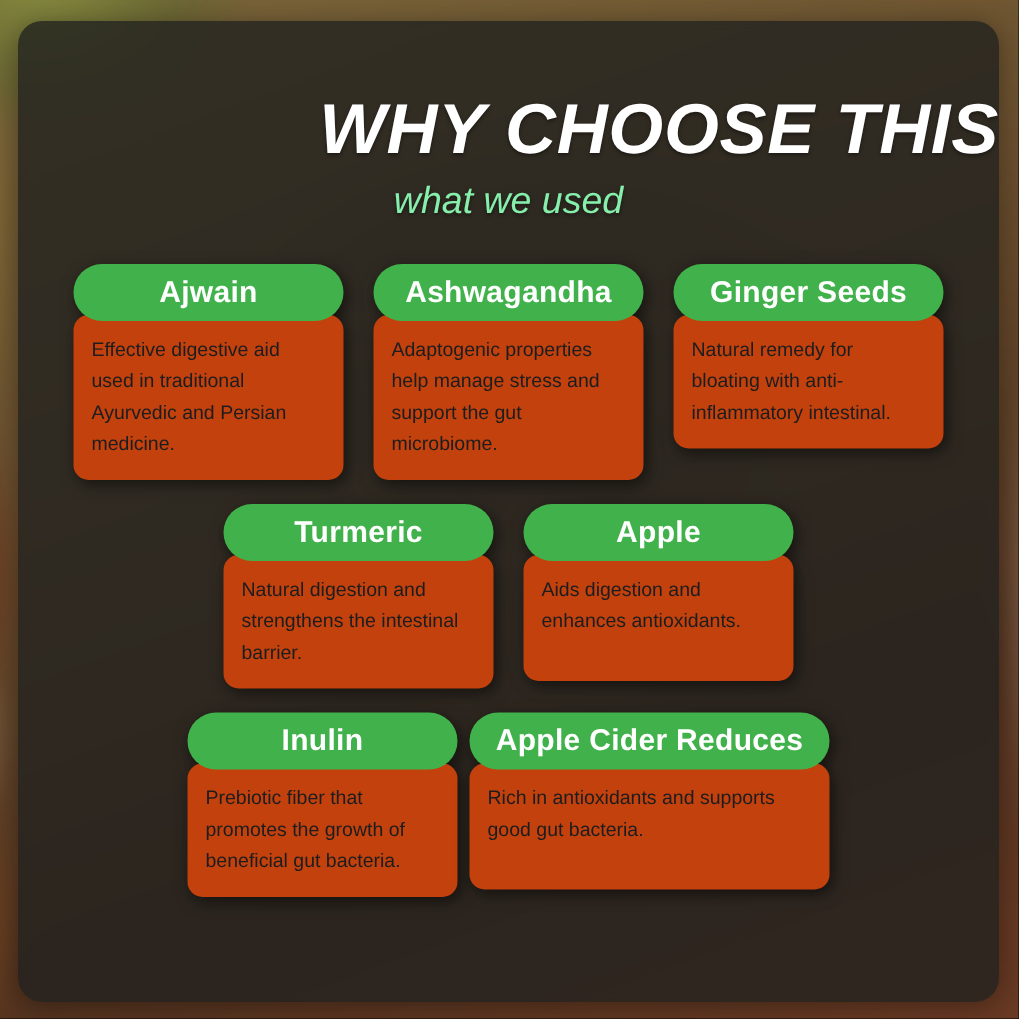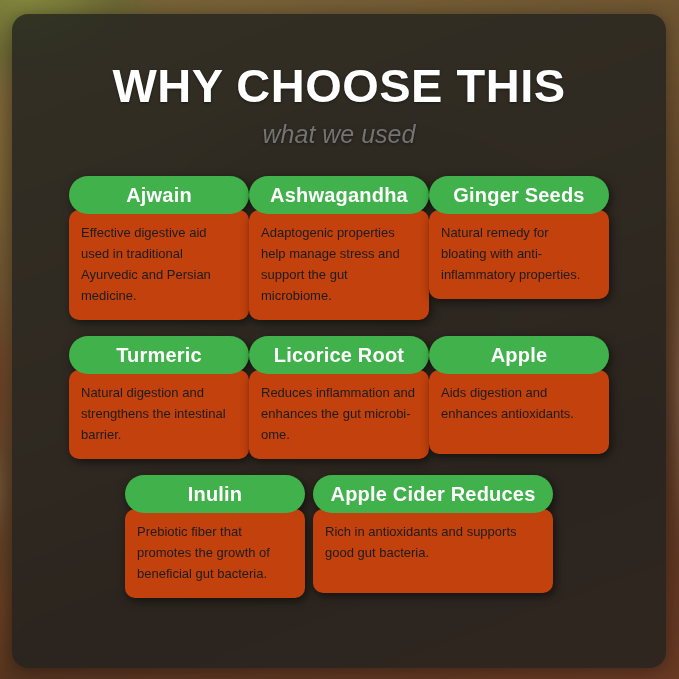--- a/index.html
+++ b/index.html
@@ -64,50 +64,52 @@
     backdrop-filter: blur(3px);
     box-shadow: 0 2px 18px rgba(0,0,0,0.35);
     overflow: hidden;
   }
 
   
   .title {
     position: absolute;
     left: 0; right: 0;
     top: 47px;
-    text-align: center;
+    text-align: right;
     color: #ffffff;
     font-size: 47px;
     font-weight: 700;
     letter-spacing: 0.5px;
     line-height: 1.05;
     text-shadow: 0 1px 3px rgba(0,0,0,0.45);
+    font-style: italic;
   }
   .subtitle {
     position: absolute;
     left: 0; right: 0;
     top: 106px;
     text-align: center;
-    color: #737373;
+    color: #86efac;
     font-size: 25px;
     font-style: italic;
     font-weight: 400;
     text-shadow: 0 1px 3px rgba(0,0,0,0.45);
   }
 
   
   .grid {
     position: absolute;
     left: 0;
     top: 162px;
     right: 0;
   }
   .row {
     display: flex;
     justify-content: center;
+    gap: 20px;
     margin-bottom: 16px;
   }
   .row.row-3 { justify-content: center; gap: 8px; }
 
   .card {
     width: 180px;
     display: flex;
     flex-direction: column;
     filter: drop-shadow(2px 3px 5px rgba(0,0,0,0.55));
   }
@@ -162,32 +164,28 @@
         <div class="card">
           <div class="card-header">Ajwain</div>
           <div class="card-body">Effective digestive aid used in traditional Ayurvedic and Persian medicine.</div>
         </div>
         <div class="card">
           <div class="card-header">Ashwagandha</div>
           <div class="card-body">Adaptogenic properties help manage stress and support the gut microbiome.</div>
         </div>
         <div class="card">
           <div class="card-header">Ginger Seeds</div>
-          <div class="card-body">Natural remedy for bloating with anti-inflammatory properties.</div>
+          <div class="card-body">Natural remedy for bloating with anti-inflammatory intestinal.</div>
         </div>
       </div>
 
       <div class="row row-2">
         <div class="card">
           <div class="card-header">Turmeric</div>
           <div class="card-body">Natural digestion and strengthens the intestinal barrier.</div>
-        </div>
-        <div class="card">
-          <div class="card-header">Licorice Root</div>
-          <div class="card-body">Reduces inflammation and enhances the gut microbi-ome.</div>
         </div>
         <div class="card">
           <div class="card-header">Apple</div>
           <div class="card-body">Aids digestion and enhances antioxidants.</div>
         </div>
       </div>
 
       <div class="row row-3">
         <div class="card">
           <div class="card-header">Inulin</div>

